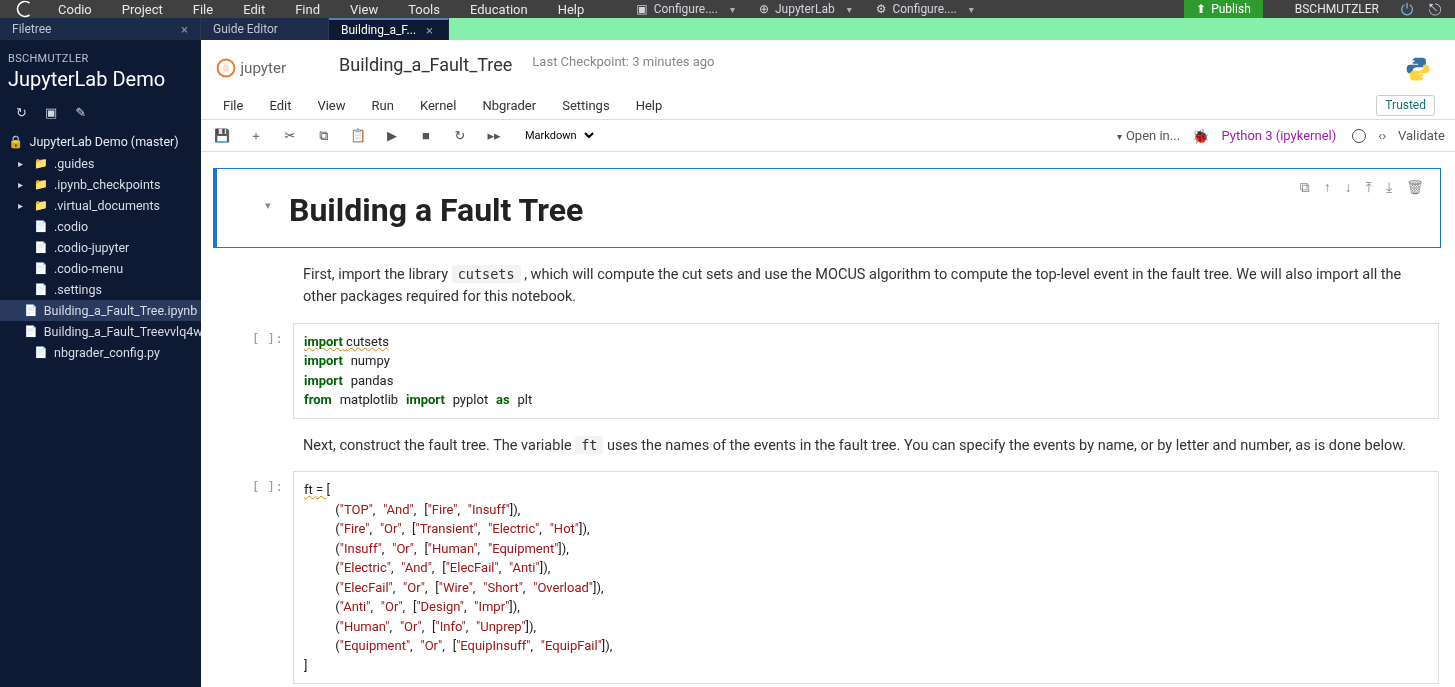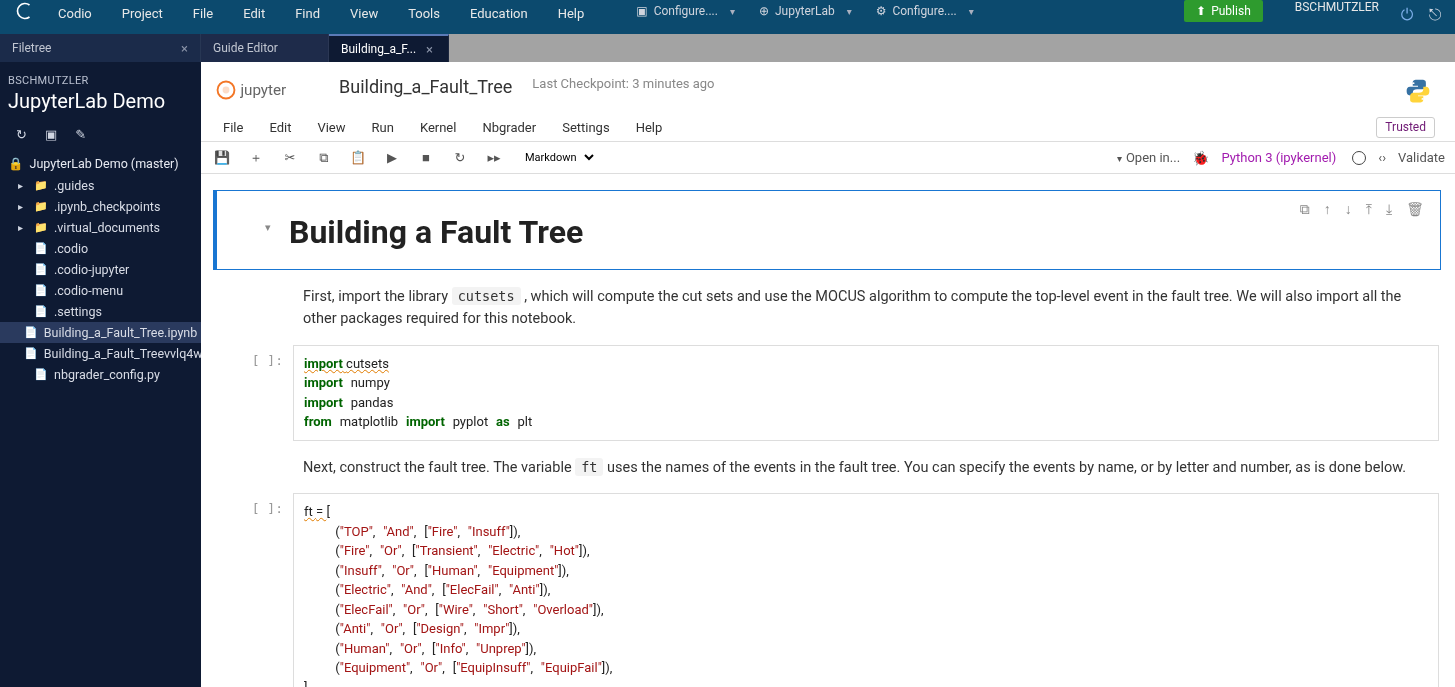--- a/index.html
+++ b/index.html
@@ -1,30 +1,30 @@
 <!DOCTYPE html>
 <html><head>
 <meta charset="utf-8">
 <style>
 *{margin:0;padding:0;box-sizing:border-box;font-family:-apple-system,BlinkMacSystemFont,"Segoe UI",Roboto,sans-serif}
 body{width:1455px;height:687px;background:#fff;overflow:hidden;display:flex;flex-direction:column}
 
-.topbar{height:34px;background:#0c4a6e;display:flex;align-items:flex-start;color:#e8e8e8;font-size:13px;padding:0 6px}
+.topbar{height:18px;background:#404040;display:flex;align-items:center;color:#e8e8e8;font-size:13px;padding:0 6px}
 .topbar .logo{width:22px;height:22px;margin:0 8px;display:flex;align-items:center;justify-content:center;color:#fff;font-weight:bold}
 .topbar .menu{display:flex;gap:2px}
 .topbar .menu-item{padding:6px 14px;cursor:pointer}
 .topbar .center-actions{display:flex;align-items:center;margin-left:28px;gap:4px}
 .topbar .caction{display:flex;align-items:center;padding:4px 10px;gap:6px;cursor:pointer;color:#d0d4dd;font-size:12px}
 .topbar .caret{margin-left:6px;font-size:10px;color:#aab0bf}
 .topbar .spacer{flex:1}
 .topbar .publish{background:#2e9b2e;color:#fff;padding:4px 12px;border-radius:2px;font-size:12px;display:flex;align-items:center;gap:5px;cursor:pointer}
 .topbar .user{margin:0 14px 0 32px;font-size:12px;color:#e8e8e8}
 .topbar .iconbtn{width:28px;height:28px;display:flex;align-items:center;justify-content:center;color:#7daee8;cursor:pointer;font-size:16px}
 
-.tabbar{height:28px;background:#a3a3a3;display:flex;align-items:stretch;font-size:12px;color:#c1c6d1}
+.tabbar{height:22px;background:#86efac;display:flex;align-items:stretch;font-size:12px;color:#c1c6d1}
 .tabbar .tab{display:flex;align-items:center;padding:0 12px;gap:10px;border-right:1px solid rgba(255,255,255,.06);cursor:pointer;min-width:120px;position:relative}
 .tabbar .tab.filetree{background:#1b2b4a;width:201px;min-width:201px;justify-content:space-between}
 .tabbar .tab.guide{background:#1e2b4a;min-width:128px}
 .tabbar .tab.active{background:#0e1a33;border-top:2px solid #5b7bb8;color:#fff}
 .tab .close{color:#8a93a8;font-size:13px}
 
 .main{flex:1;display:flex;min-height:0}
 
 .sidebar{width:201px;background:#0e1a33;color:#d8dce6;display:flex;flex-direction:column;font-size:13px}
 .sidebar .owner{font-size:11px;letter-spacing:.3px;color:#b9c0d0;padding:12px 8px 2px}
@@ -42,21 +42,21 @@
 .jhead{display:flex;align-items:flex-start;padding:14px 14px 8px;gap:14px}
 .jhead .jlogo{width:110px;height:28px;display:flex;align-items:center}
 .jhead .nbname{font-size:18px;color:#333}
 .jhead .checkpoint{font-size:13px;color:#888;margin-left:6px}
 .jhead .spacer{flex:1}
 .jhead .pyicon{width:30px;height:30px;display:flex;align-items:center;justify-content:center;margin-right:8px}
 
 .jmenu{display:flex;gap:2px;padding:0 10px;font-size:13px;color:#333;border-bottom:1px solid #ddd}
 .jmenu .mitem{padding:6px 12px;cursor:pointer}
 .jmenu .spacer{flex:1}
-.jmenu .trusted{border:1px solid #ccc;border-radius:3px;padding:2px 8px;font-size:12px;margin:3px 10px 3px 0;color:#701a75}
+.jmenu .trusted{border:1px solid #ccc;border-radius:3px;padding:2px 8px;font-size:12px;margin:3px 10px 3px 0;color:#0f766e}
 
 .jtool{display:flex;align-items:center;gap:12px;padding:6px 10px;border-bottom:1px solid #ddd;color:#555;font-size:13px}
 .jtool .tbtn{width:22px;text-align:center;cursor:pointer}
 .jtool .celltype{border:none;font-size:11px;background:transparent;cursor:pointer;padding:2px 4px}
 .jtool .spacer{flex:1}
 .jtool .openin{color:#555;cursor:pointer;font-size:13px}
 .jtool .kernel{color:#a21caf;font-size:13px}
 .jtool .kcircle{width:14px;height:14px;border:1.5px solid #444;border-radius:50%;display:inline-block;vertical-align:middle;margin-left:4px}
 .jtool .dbg{font-size:14px}
 .jtool .vd{}

